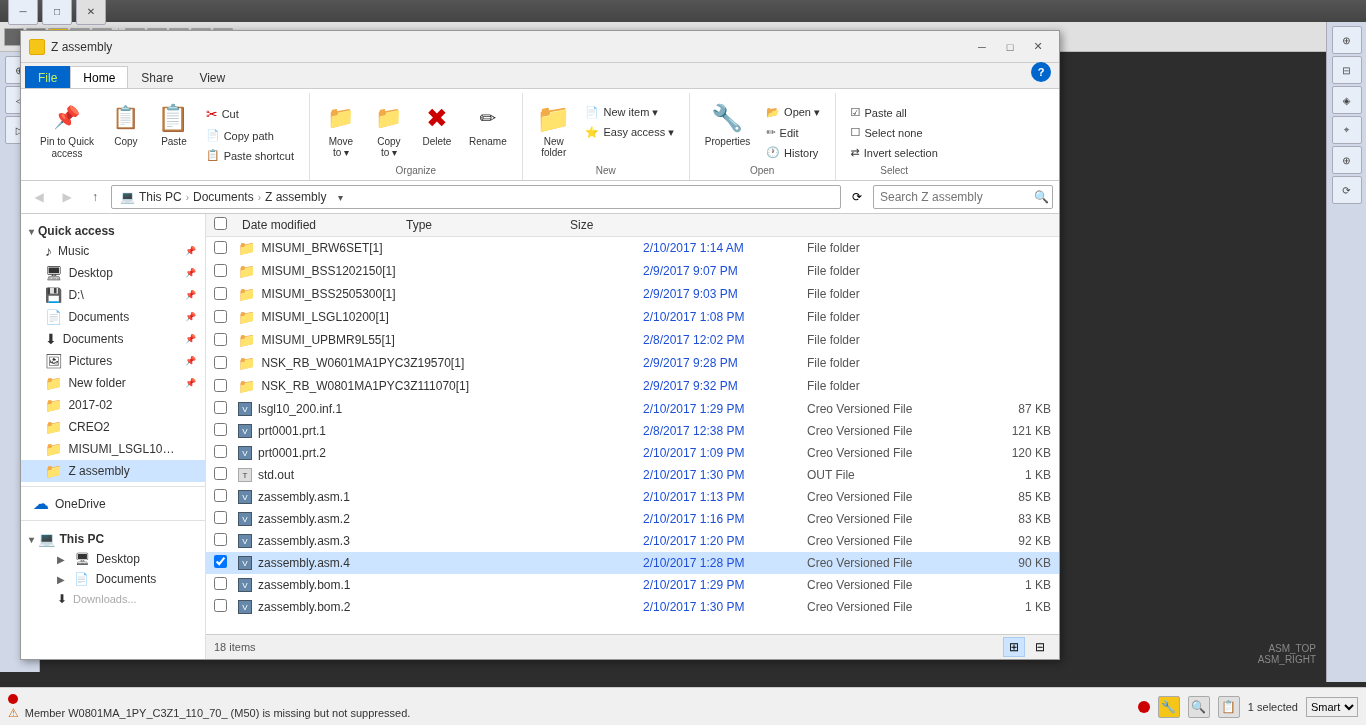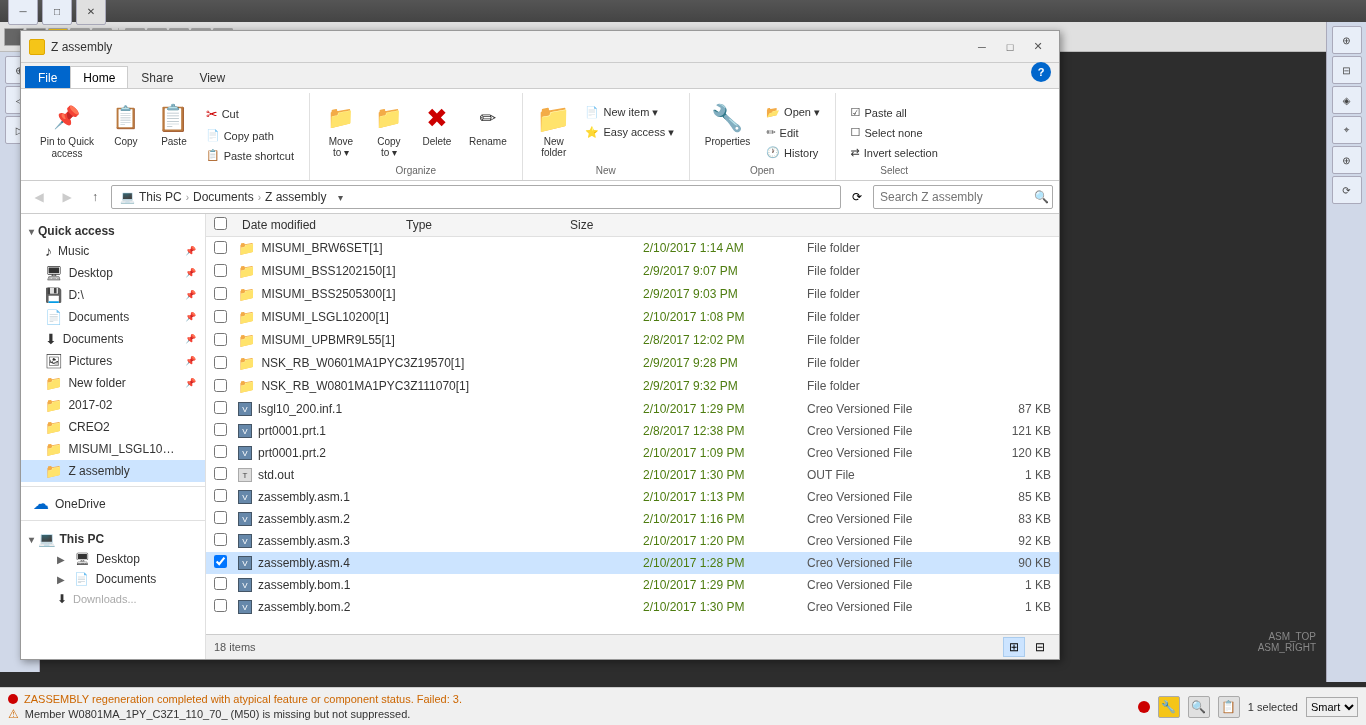--- a/index.html
+++ b/index.html
@@ -83,21 +83,21 @@
       align-items: center;
     }
     .ribbon-tab.active {
       background: #fff;
       border-color: #ccc;
       border-bottom-color: #fff;
       color: #000;
     }
     .ribbon-tab.file-tab {
       background: #0066cc;
-      color: #ffffff;
+      color: #bef264;
       border-color: #0066cc;
     }
 
     
     .ribbon {
       background: #fff;
       border-bottom: 1px solid #ccc;
       padding: 4px 4px 0;
       display: flex;
       align-items: stretch;
@@ -349,21 +349,21 @@
     .file-name-cell {
       flex: 2;
       min-width: 180px;
       display: flex;
       align-items: center;
       gap: 6px;
     }
     .file-icon-folder { color: #f5c518; font-size: 14px; }
     .file-icon-creo { color: #6688aa; font-size: 12px; }
     .file-icon-out { color: #888; font-size: 12px; }
-    .file-date { width: 160px; color: #4d7c0f; }
+    .file-date { width: 160px; color: #1d4ed8; }
     .file-type { width: 160px; color: #555; }
     .file-size { width: 80px; color: #555; text-align: right; }
 
     
     .status-bar {
       display: flex;
       align-items: center;
       padding: 2px 8px;
       background: #f0f0f0;
       border-top: 1px solid #ccc;
@@ -502,30 +502,29 @@
   </div>
   <div class="bg-right-panel">
     <div class="bg-right-btn">⊕</div>
     <div class="bg-right-btn">⊟</div>
     <div class="bg-right-btn">◈</div>
     <div class="bg-right-btn">⌖</div>
     <div class="bg-right-btn">⊕</div>
     <div class="bg-right-btn">⟳</div>
   </div>
 
-  <div style="position:absolute;bottom:72px;right:50px;color:#888;font-size:10px;text-align:right;">
+  <div style="position:absolute;bottom:60px;right:50px;color:#888;font-size:10px;text-align:right;">
     <div>ASM_TOP</div>
     <div>ASM_RIGHT</div>
   </div>
 
   <div class="bg-statusbar">
     <div style="display:flex;flex-direction:column;gap:2px;flex:1;">
       <div style="display:flex;align-items:center;gap:6px;">
         <span class="status-dot-red"></span>
-        <span class="status-warning">ZASSEMBLY regeneration completed with atypical feature or component status. Failed: 3.</span>
       </div>
       <div style="display:flex;align-items:center;gap:6px;">
         <span style="font-size:12px;color:#cc6600;">⚠</span>
         <span>Member W0801MA_1PY_C3Z1_110_70_ (M50) is missing but not suppressed.</span>
       </div>
     </div>
     <div style="display:flex;align-items:center;gap:8px;">
       <div style="width:12px;height:12px;background:#cc0000;border-radius:50%;"></div>
       <div style="width:22px;height:22px;background:#f5c518;border:1px solid #aaa;border-radius:2px;display:flex;align-items:center;justify-content:center;font-size:12px;">🔧</div>
       <div style="width:22px;height:22px;background:#e0e0e0;border:1px solid #aaa;border-radius:2px;display:flex;align-items:center;justify-content:center;font-size:12px;">🔍</div>

